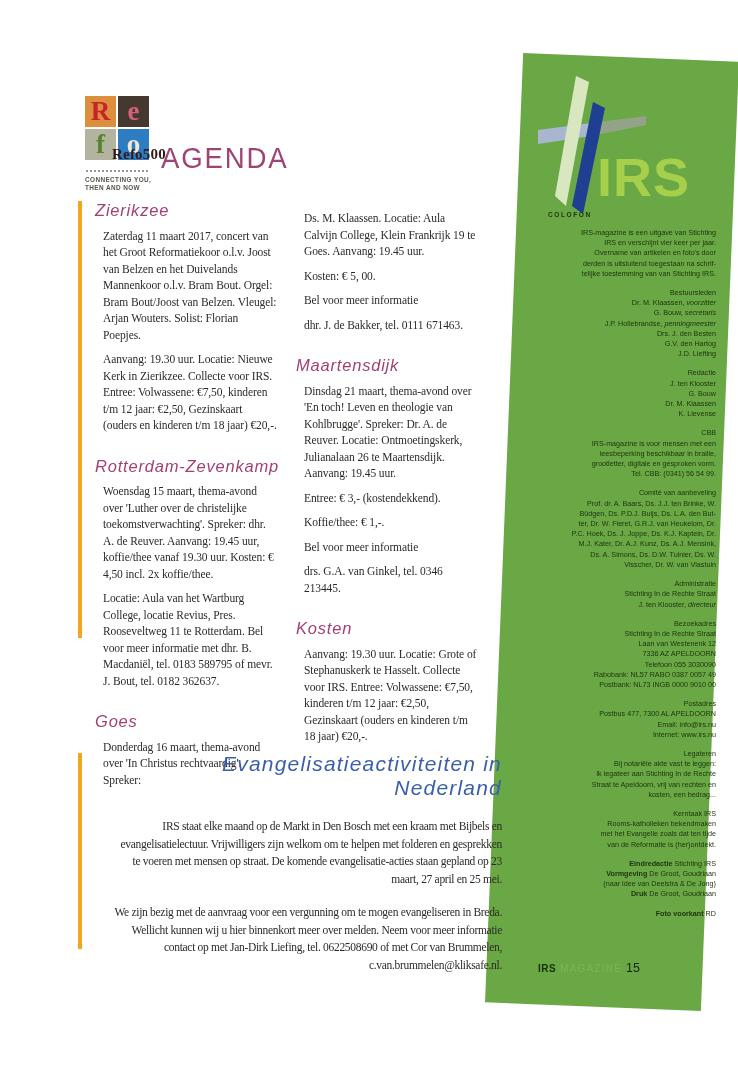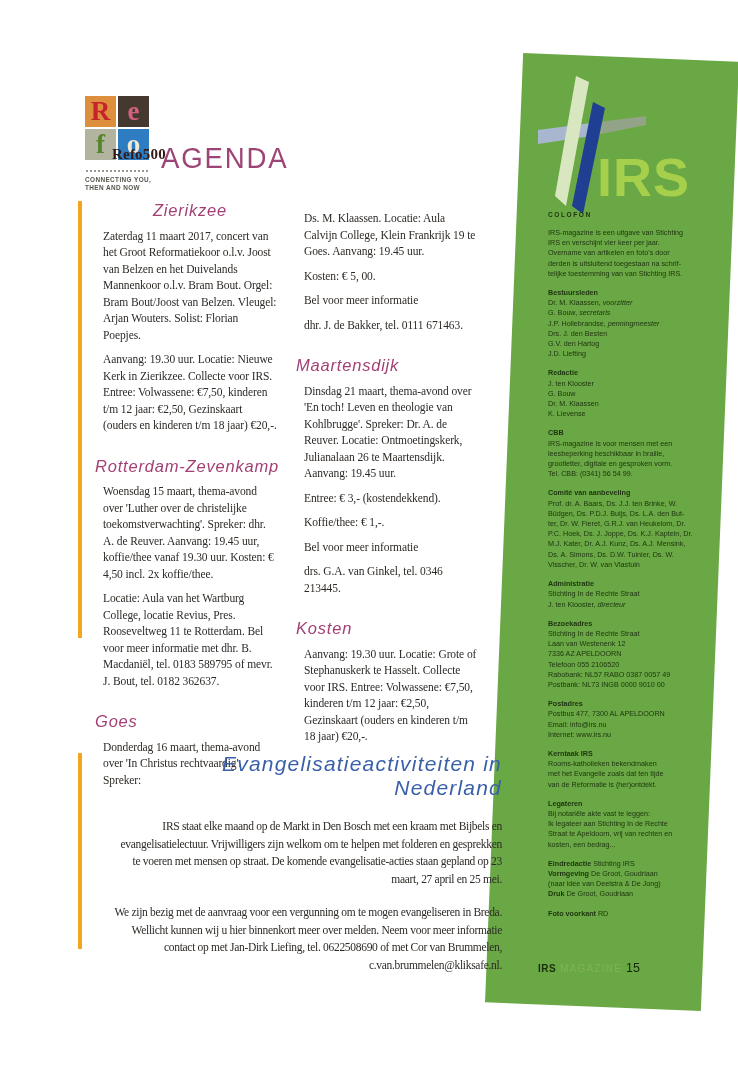--- a/index.html
+++ b/index.html
@@ -26,40 +26,40 @@
   
   .bar{position:absolute;width:4px;background:#f2a51f;}
   .bar-agenda{left:78px;top:201px;height:437px;}
   .bar-evang{left:78px;top:753px;height:196px;}
   
   .col{position:absolute;top:202px;font-size:11.5px;line-height:16.5px;letter-spacing:-.1px;}
   .col1{left:95px;width:190px;}
   .col2{left:296px;width:192px;}
   .city{font-family:"Liberation Sans",sans-serif;font-style:italic;font-weight:400;
         font-size:16.5px;letter-spacing:.8px;color:#a23f74;margin:24px 0 9px 0;}
-  .agenda-section:first-child .city{margin-top:0;text-align:center;}
+  .agenda-section:first-child .city{margin-top:0;}
   .col p{margin:8px;}
   .col strong{font-weight:normal;}
   
   .evang{position:absolute;left:112px;top:752px;width:390px;text-align:right;}
   .evang h2{margin:0 0 18px 0;font-family:"Liberation Sans",sans-serif;font-style:italic;
             font-weight:400;font-size:21px;letter-spacing:1.2px;color:#3a5fa9;}
   .evang p{margin:0 0 16px 0;font-size:11.5px;line-height:17.5px;letter-spacing:-.3px;}
   
   .green-bg{position:absolute;left:504px;top:57px;width:216px;height:950px;background:#69a844;
             transform:rotate(2.3deg);}
   .irs-cross{position:absolute;left:536px;top:66px;}
   .irs-word{position:absolute;left:597px;top:150px;font-family:"Liberation Sans",sans-serif;
             font-weight:bold;font-size:54px;line-height:1;letter-spacing:1px;color:#a6d04c;}
   .colofon-label{position:absolute;left:548px;top:211px;font-family:"Liberation Sans",sans-serif;
                  font-size:6.5px;letter-spacing:1.6px;color:#203510;font-weight:bold;}
   .colofon{position:absolute;left:548px;top:228px;width:168px;font-family:"Liberation Sans",sans-serif;
            font-size:7.2px;line-height:10.2px;color:#1d330f;}
-  .colofon .sec{margin-bottom:9px;}
-  .colofon .ct{font-weight:bold;}
+  .colofon .sec{margin-bottom:9px;text-align:right;}
+  .colofon .ct{font-weight:normal;}
   .colofon .cl{white-space:nowrap;}
   .colofon b{font-weight:bold;}
   .colofon i{font-style:italic;}
   
   .side-footer{position:absolute;left:538px;top:961px;font-family:"Liberation Sans",sans-serif;
                font-size:10px;color:#18300d;display:flex;align-items:baseline;}
   .sf-brand{font-weight:bold;letter-spacing:.5px;}
   .sf-mag{color:#7fb550;letter-spacing:1.2px;margin-left:4px;}
   .sf-num{font-size:12.5px;margin-left:4px;color:#122708;}
 </style>
@@ -193,44 +193,44 @@
       <div class="sec">
         <div class="ct">Administratie</div>
         <div class="cl">Stichting In de Rechte Straat</div>
         <div class="cl">J. ten Klooster, <i>directeur</i></div>
       </div>
       <div class="sec">
         <div class="ct">Bezoekadres</div>
         <div class="cl">Stichting In de Rechte Straat</div>
         <div class="cl">Laan van Westenenk 12</div>
         <div class="cl">7336 AZ APELDOORN</div>
-        <div class="cl">Telefoon 055 2106520</div>
+        <div class="cl">Telefoon 055 3030090</div>
         <div class="cl">Rabobank: NL57 RABO 0387 0057 49</div>
         <div class="cl">Postbank: NL73 INGB 0000 9010 00</div>
       </div>
       <div class="sec">
         <div class="ct">Postadres</div>
         <div class="cl">Postbus 477, 7300 AL APELDOORN</div>
         <div class="cl">Email: info@irs.nu</div>
         <div class="cl">Internet: www.irs.nu</div>
-      </div>
-      <div class="sec">
-        <div class="ct">Kerntaak IRS</div>
-        <div class="cl">Rooms-katholieken bekendmaken</div>
-        <div class="cl">met het Evangelie zoals dat ten tijde</div>
-        <div class="cl">van de Reformatie is (her)ontdekt.</div>
       </div>
       <div class="sec">
         <div class="ct">Legateren</div>
         <div class="cl">Bij notariële akte vast te leggen:</div>
         <div class="cl">Ik legateer aan Stichting In de Rechte</div>
         <div class="cl">Straat te Apeldoorn, vrij van rechten en</div>
         <div class="cl">kosten, een bedrag...</div>
       </div>
       <div class="sec">
+        <div class="ct">Kerntaak IRS</div>
+        <div class="cl">Rooms-katholieken bekendmaken</div>
+        <div class="cl">met het Evangelie zoals dat ten tijde</div>
+        <div class="cl">van de Reformatie is (her)ontdekt.</div>
+      </div>
+      <div class="sec">
         <div class="cl"><b>Eindredactie</b> Stichting IRS</div>
         <div class="cl"><b>Vormgeving</b> De Groot, Goudriaan</div>
         <div class="cl">(naar idee van Deelstra &amp; De Jong)</div>
         <div class="cl"><b>Druk</b> De Groot, Goudriaan</div>
       </div>
       <div class="sec">
         <div class="cl"><b>Foto voorkant</b> RD</div>
       </div>
     </div>
 

